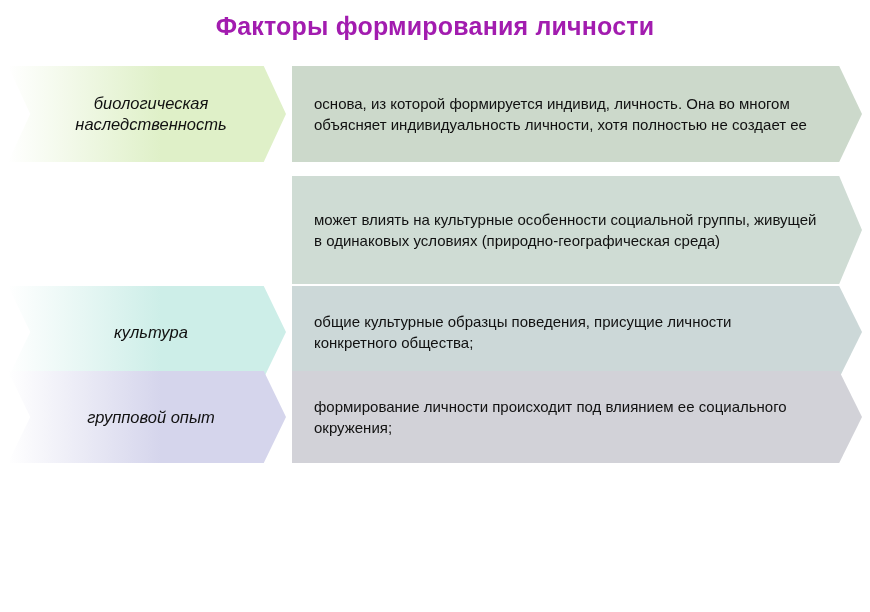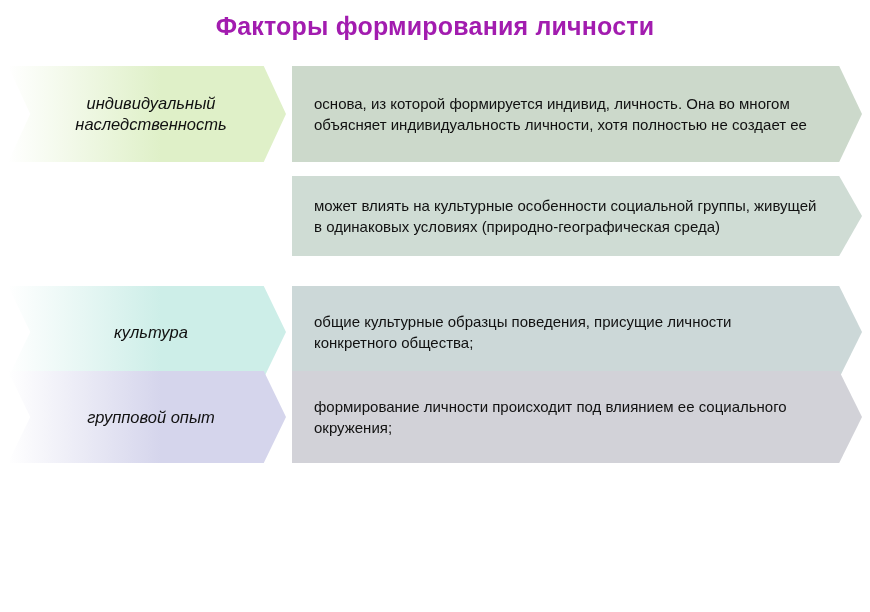--- a/index.html
+++ b/index.html
@@ -68,37 +68,37 @@
     padding: 0 44px 0 22px;
     box-sizing: border-box;
     clip-path: polygon(0 0, 96% 0, 100% 50%, 96% 100%, 0 100%);
   }
   .desc-chev span { display: block; }
 
   
   .row.r1 { height: 96px; }
   .row.r1 .label-chev, .row.r1 .desc-chev { height: 96px; }
   .row.r2 { height: 96px; }
-  .row.r2 .label-chev, .row.r2 .desc-chev { height: 80px; }
+  .row.r2 .label-chev, .row.r2 .desc-chev { height: 108px; }
   .row.r3 { height: 71px; }
   .row.r3 .label-chev, .row.r3 .desc-chev { height: 92px; }
   .row.r4 { height: 120px; }
   .row.r4 .label-chev, .row.r4 .desc-chev { height: 92px; }
   .row.r5 { height: 92px; }
   .row.r5 .label-chev, .row.r5 .desc-chev { height: 92px; }
 </style>
 </head>
 <body>
 
 <div id="diagram-title">Факторы формирования личности</div>
 
 <div id="rows">
 
   <div class="row r1">
-    <div class="label-chev" style="background: linear-gradient(90deg, rgb(255, 255, 255) 0%, rgb(223, 240, 200) 55%, rgb(223, 240, 200) 100%);">индивидуальный наследственность</div>
+    <div class="label-chev" style="background: linear-gradient(90deg, rgb(255, 255, 255) 0%, rgb(223, 240, 200) 55%, rgb(223, 240, 200) 100%);">биологическая наследственность</div>
     <div class="desc-chev" style="background: rgb(204, 217, 203);">
         <span>основа, из которой формируется индивид, личность. Она во многом объясняет индивидуальность личности, хотя полностью не создает ее</span>
       </div>
   </div>
 
   <div class="row r2">
     <div class="desc-chev" style="background: rgb(207, 220, 212);">
         <span>может влиять на культурные особенности социальной группы, живущей в одинаковых условиях (природно-географическая среда)</span>
       </div>
   </div>

